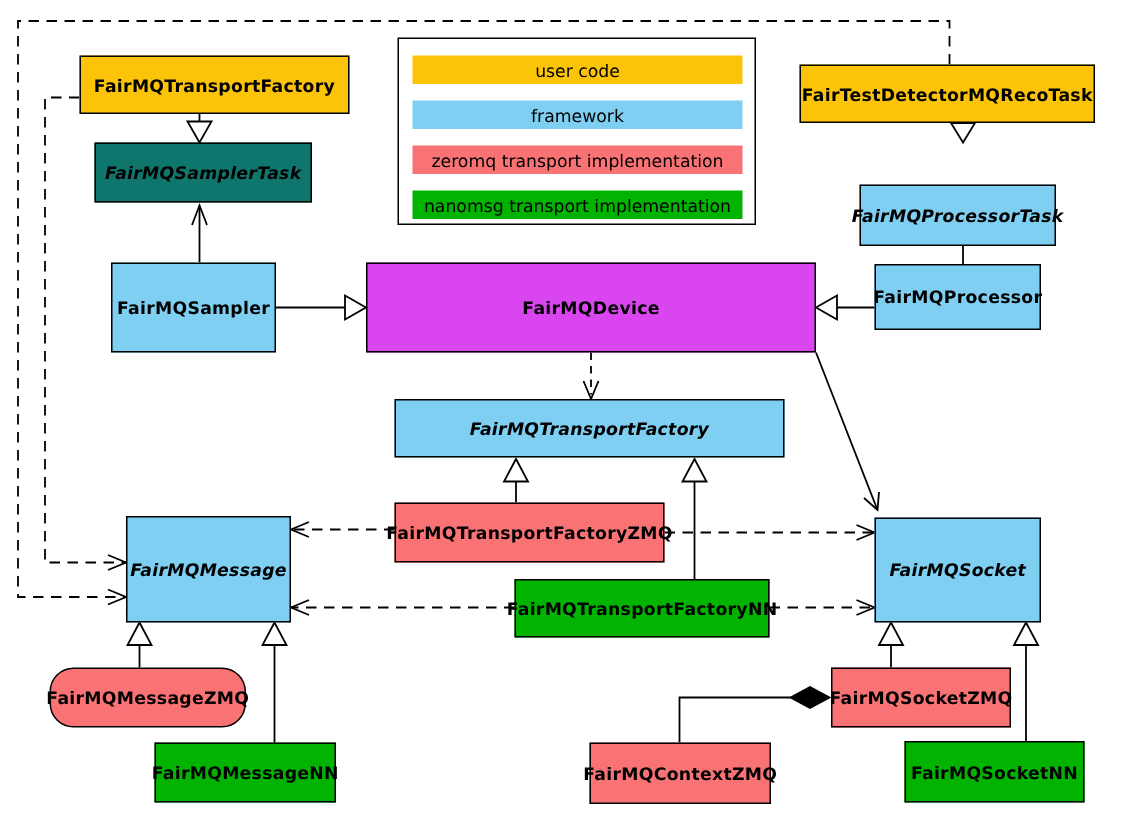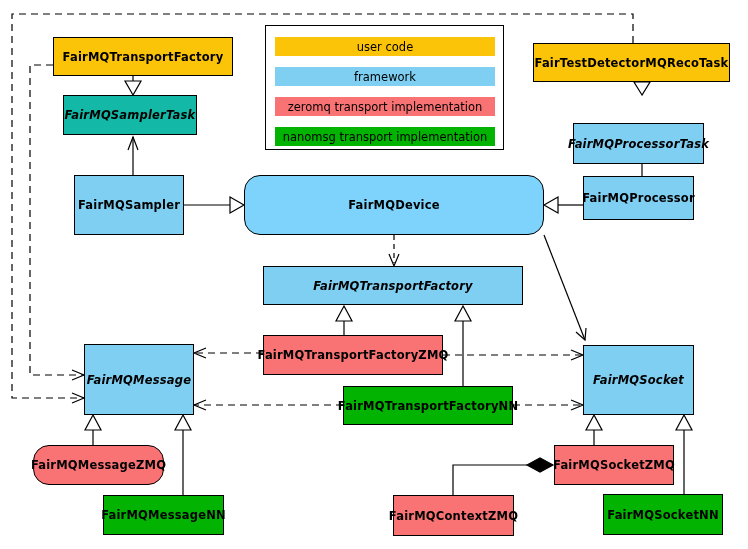--- a/index.html
+++ b/index.html
@@ -143,27 +143,27 @@
     <div class="legend-row" style="top: 11px; background: rgb(252, 196, 9);">user code</div>
     <div class="legend-row" style="top: 41px; background: rgb(126, 207, 242);">framework</div>
     <div class="legend-row" style="top: 71px; background: rgb(250, 115, 116);">zeromq transport implementation</div>
     <div class="legend-row" style="top: 101px; background: rgb(2, 179, 2);">nanomsg transport implementation</div>
   </div>
 
   <div class="node" style="left: 53px; top: 37px; width: 180px; height: 39px; background: rgb(252, 196, 9);">FairMQTransportFactory</div>
 
   <div class="node" style="left: 533px; top: 43px; width: 197px; height: 39px; background: rgb(252, 196, 9);">FairTestDetectorMQRecoTask</div>
 
-  <div class="node abstract" style="left: 63px; top: 95px; width: 134px; height: 40px; background: #14b8a6;">FairMQSamplerTask</div>
+  <div class="node abstract" style="left: 63px; top: 95px; width: 145px; height: 40px; background: #0f766e;">FairMQSamplerTask</div>
 
   <div class="node abstract" style="left: 573px; top: 95px; width: 131px; height: 41px; background: rgb(126, 207, 242); margin-top: 28px;">FairMQProcessorTask</div>
 
   <div class="node" style="left: 74px; top: 175px; width: 110px; height: 60px; background: rgb(126, 207, 242);">FairMQSampler</div>
 
-  <div class="node" style="left: 244px; top: 175px; width: 300px; height: 60px; background: #7dd3fc; border-radius: 16px;">FairMQDevice</div>
+  <div class="node" style="left: 244px; top: 175px; width: 300px; height: 60px; background: #d946ef;">FairMQDevice</div>
 
   <div class="node" style="left: 583px; top: 176px; width: 111px; height: 44px; background: rgb(126, 207, 242);">FairMQProcessor</div>
 
   <div class="node abstract" style="left: 263px; top: 266px; width: 260px; height: 39px; background: rgb(126, 207, 242);">FairMQTransportFactory</div>
 
   <div class="node" style="left: 263px; top: 335px; width: 180px; height: 40px; background: rgb(250, 115, 116); text-align: center;">FairMQTransportFactoryZMQ</div>
 
   <div class="node" style="left: 343px; top: 386px; width: 170px; height: 39px; background: rgb(2, 179, 2);">FairMQTransportFactoryNN</div>
 
   <div class="node abstract" style="left: 84px; top: 344px; width: 110px; height: 71px; background: rgb(126, 207, 242);">FairMQMessage</div>

